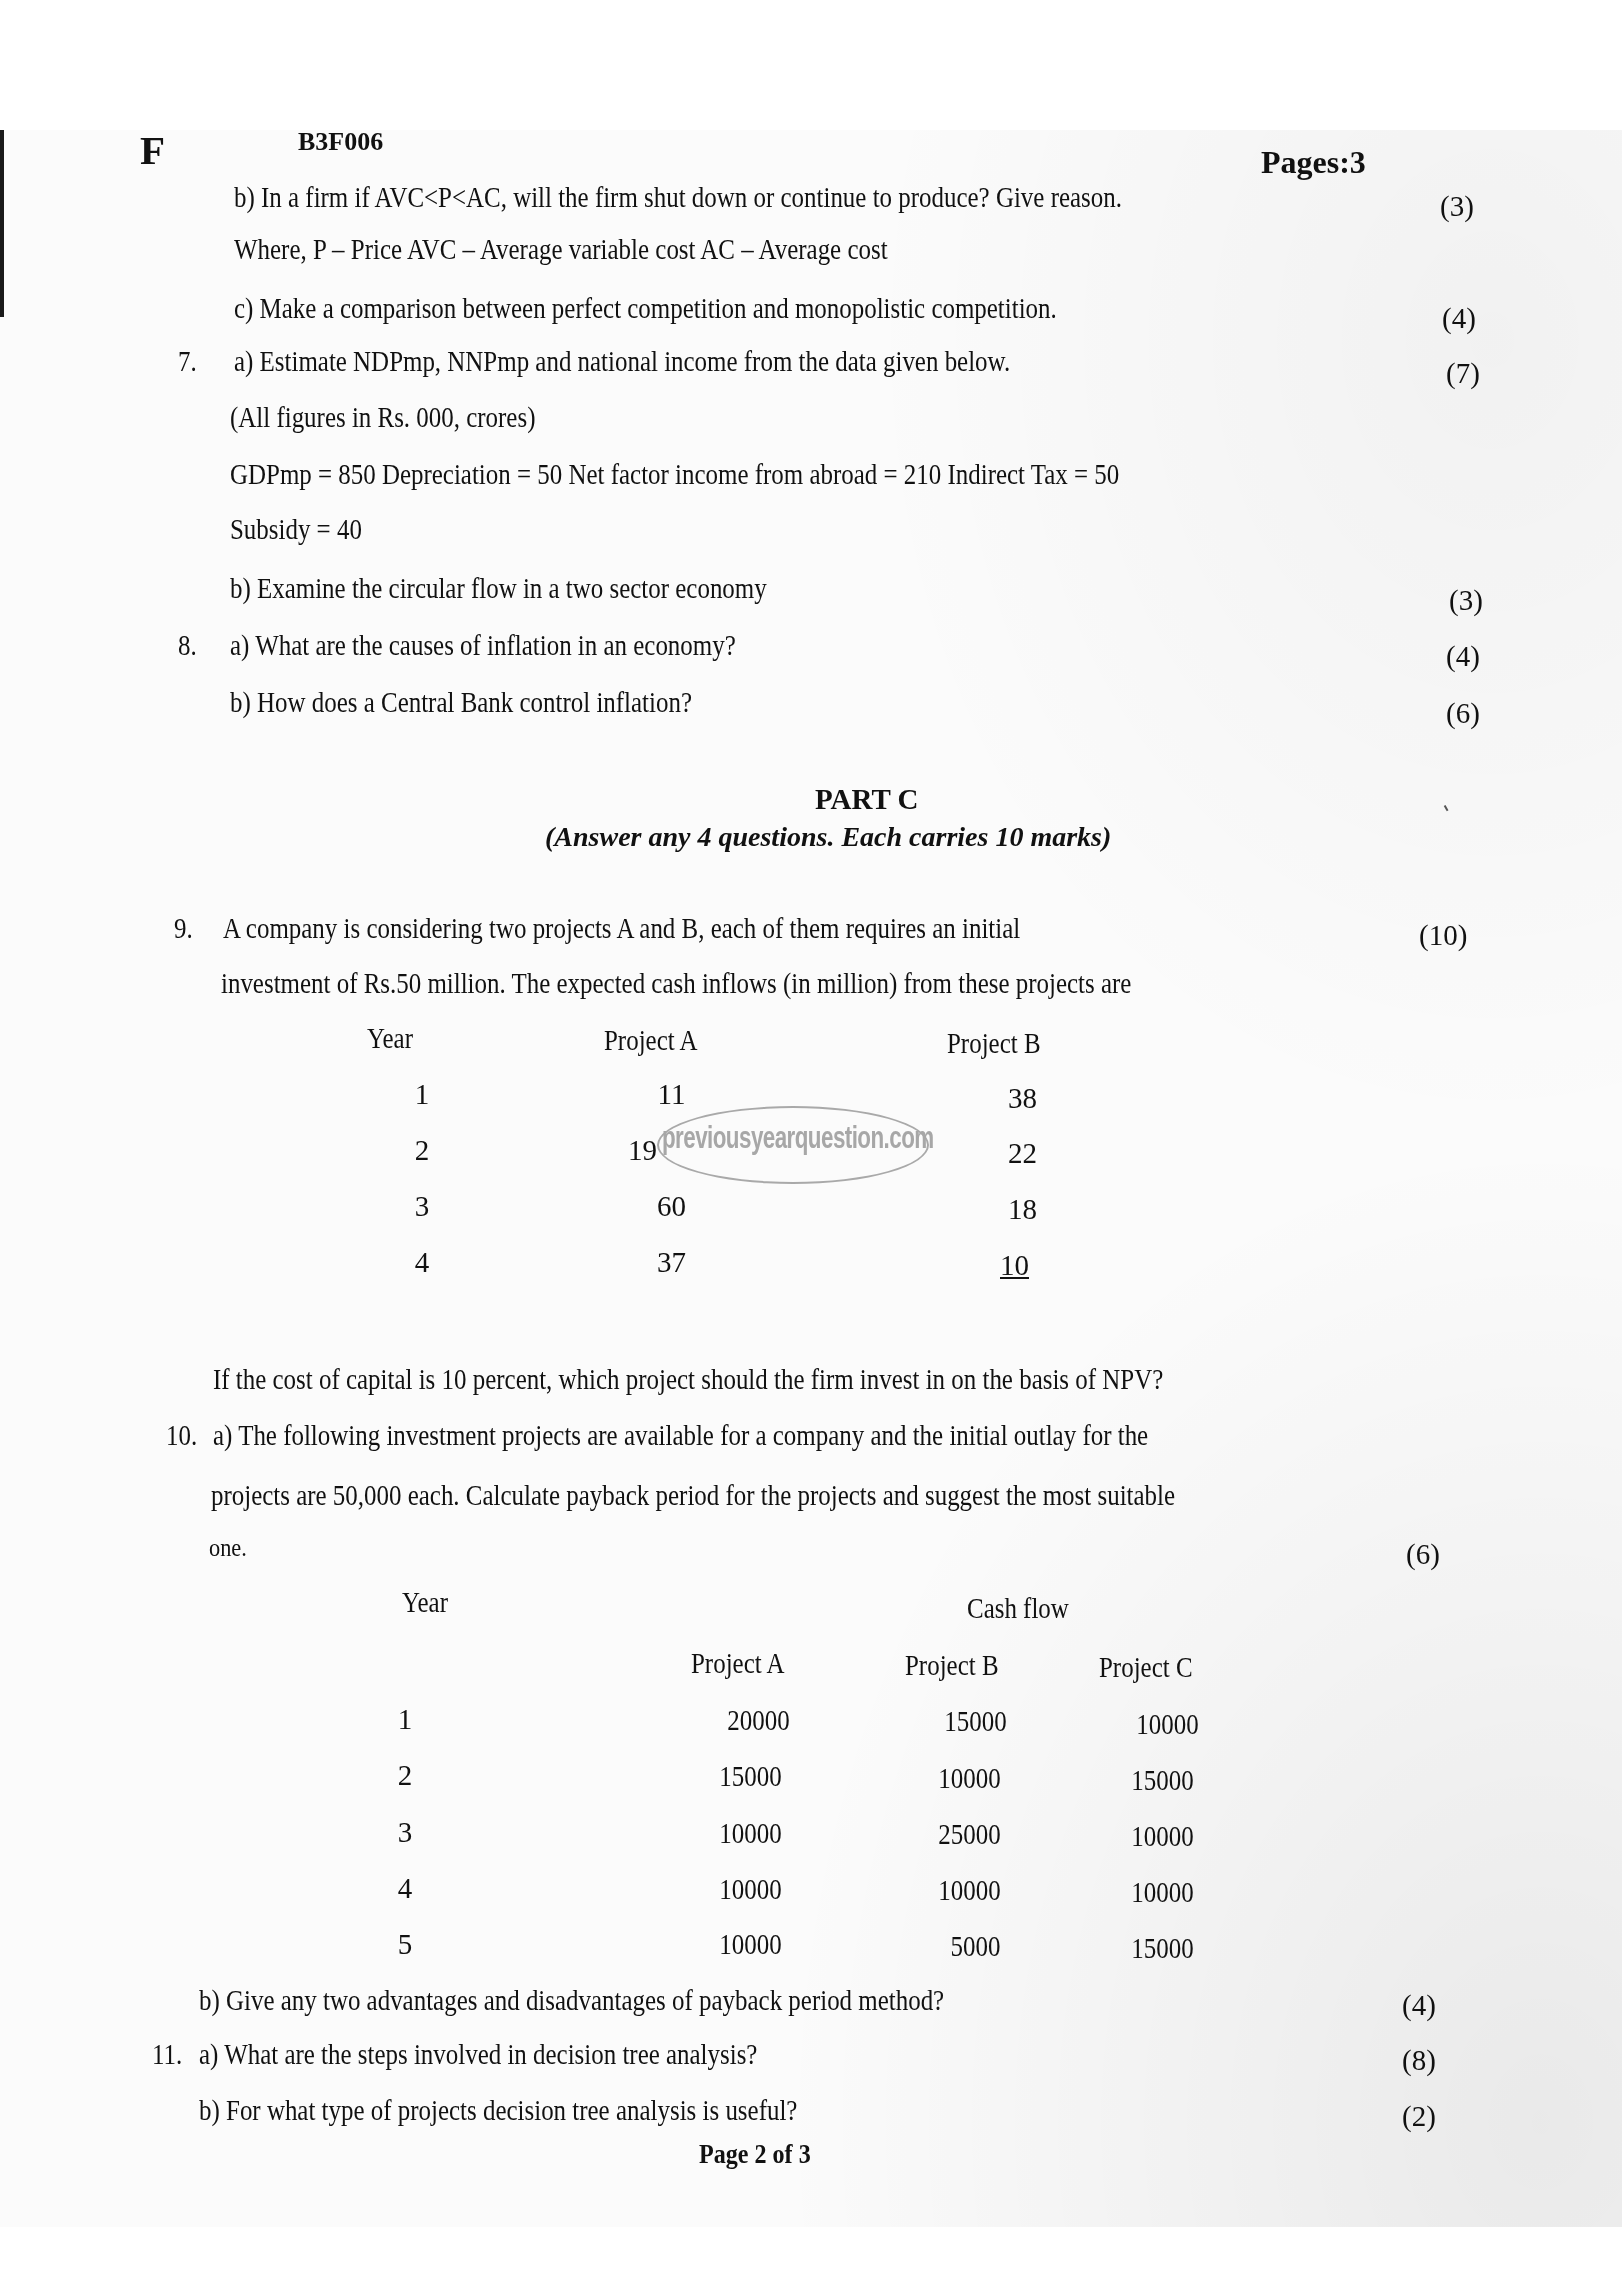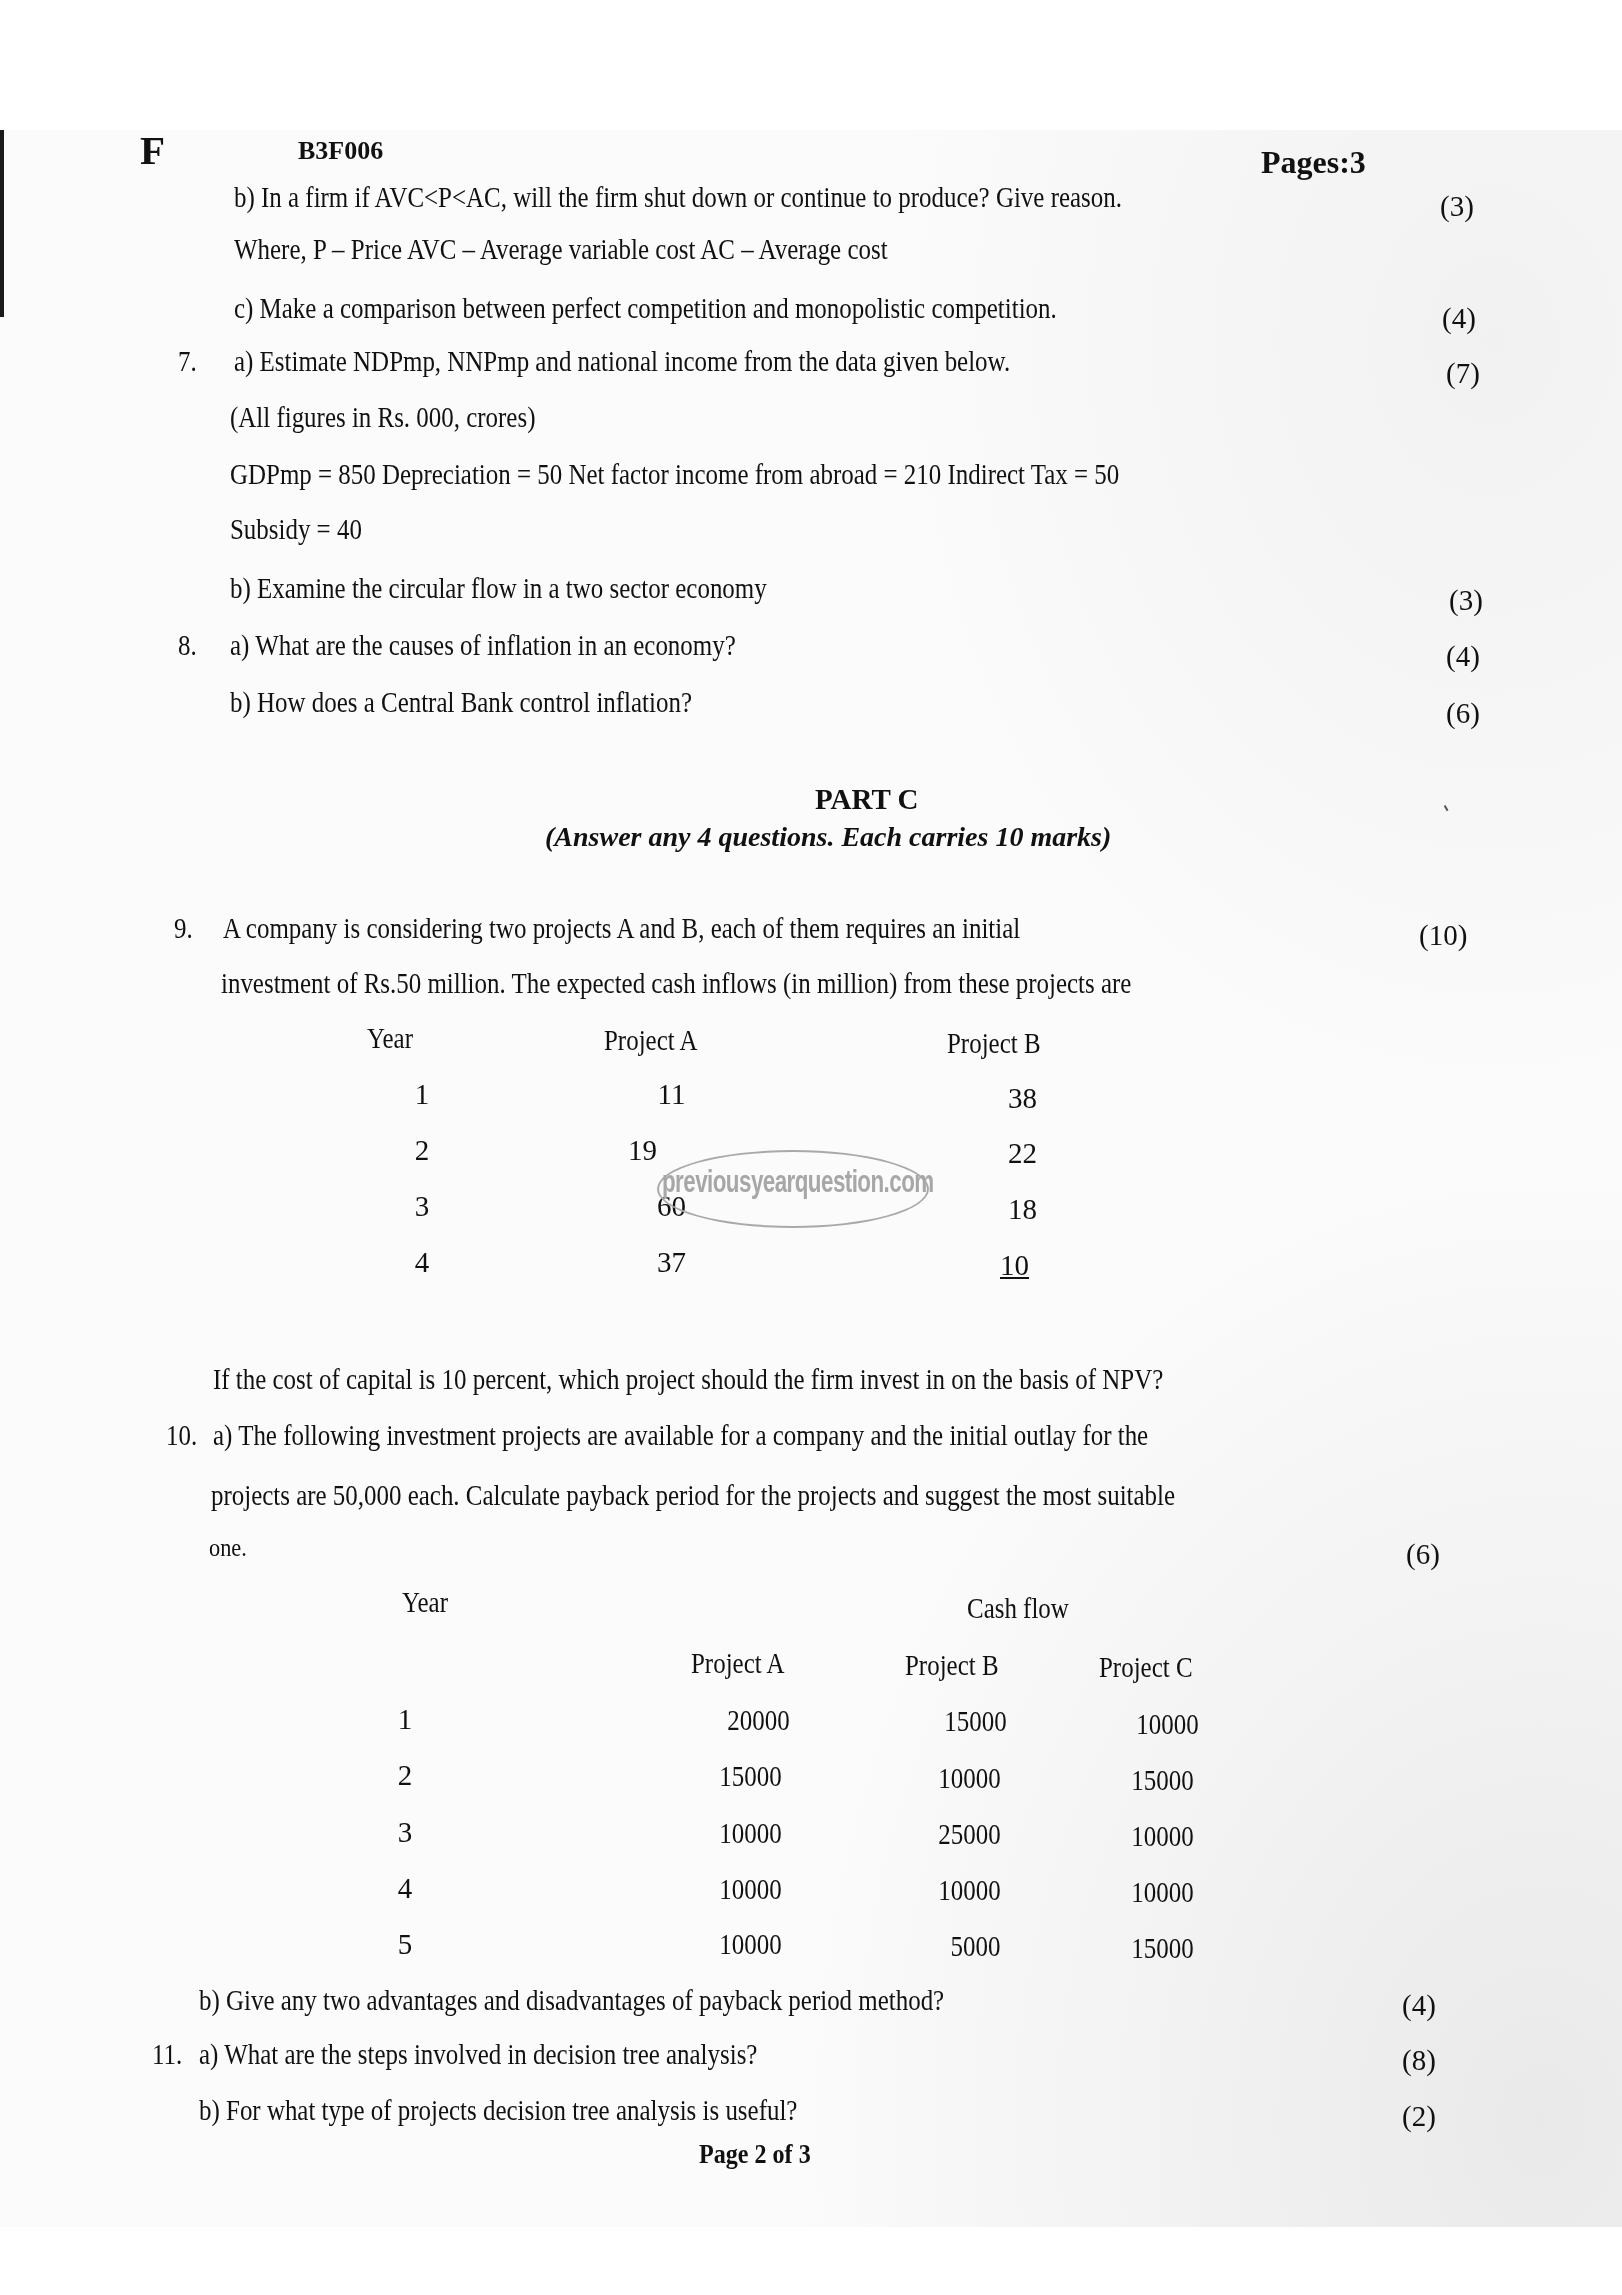--- a/index.html
+++ b/index.html
@@ -45,21 +45,21 @@
       line-height: 1;
     }
     .num {
       position: absolute;
       font-size: 29px;
       line-height: 1;
       text-align: center;
     }
     .watermark {
       position: absolute;
-      left: 657px; top: 1150px;
+      left: 657px; top: 1106px;
       width: 272px; height: 78px;
       border: 2.4px solid #a9a9a9;
       border-radius: 50%;
       box-sizing: border-box;
       overflow: visible;
       text-align: right;
     }
     .watermark span {
       position: absolute;
       left: 3.2px; top: 11.4px;
@@ -79,21 +79,21 @@
       transform: rotate(-30deg);
     }
   </style>
 </head>
 <body>
 
 <div class="scan"></div>
 <div class="left-edge"></div>
 
 <div class="t bold" style="left:140px; top:130px; font-size:41px;">F</div>
-<div class="t bold" style="left:298px; top:138px; font-size:26px;">B3F006</div>
+<div class="t bold" style="left:298px; top:129px; font-size:26px;">B3F006</div>
 <div class="t bold" style="left:1261px; top:146px; font-size:32px;">Pages:3</div>
 
 <div class="t cond" style="left:234px; top:183px;">b) In a firm if AVC&lt;P&lt;AC, will the firm shut down or continue to produce? Give reason.</div>
 <div class="marks" style="left:1440px; top:192px;">(3)</div>
 <div class="t cond" style="left:234px; top:235px;">Where, P – Price  AVC – Average variable  cost AC – Average cost</div>
 
 <div class="t cond" style="left:234px; top:294px;">c) Make a comparison between perfect competition and monopolistic competition.</div>
 <div class="marks" style="left:1442px; top:304px;">(4)</div>
 
 <div class="t cond" style="left:178px; top:347px;">7.</div>

